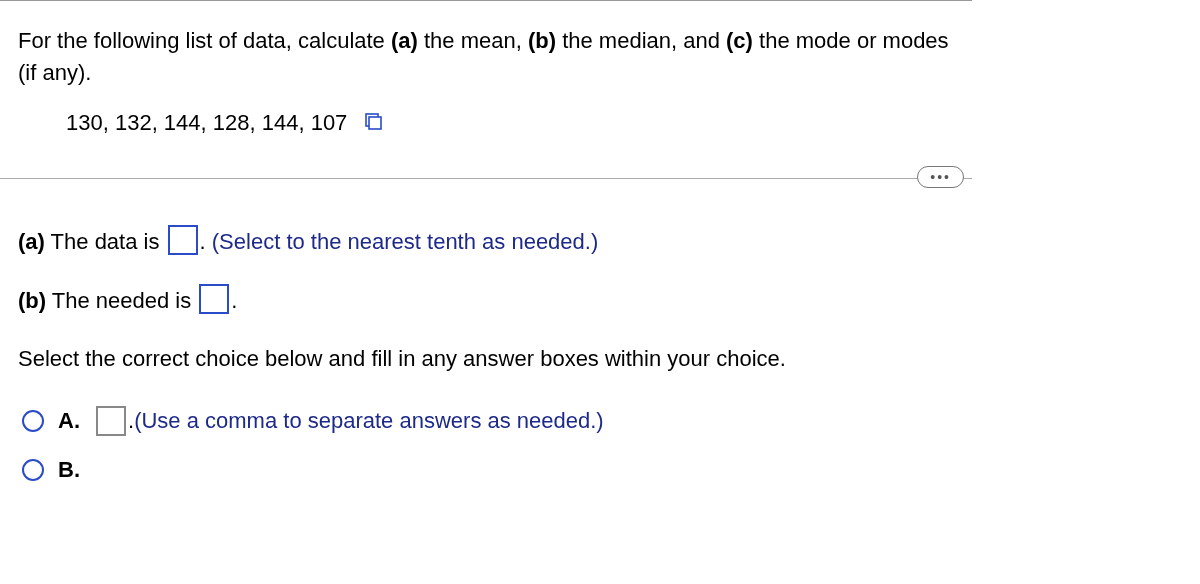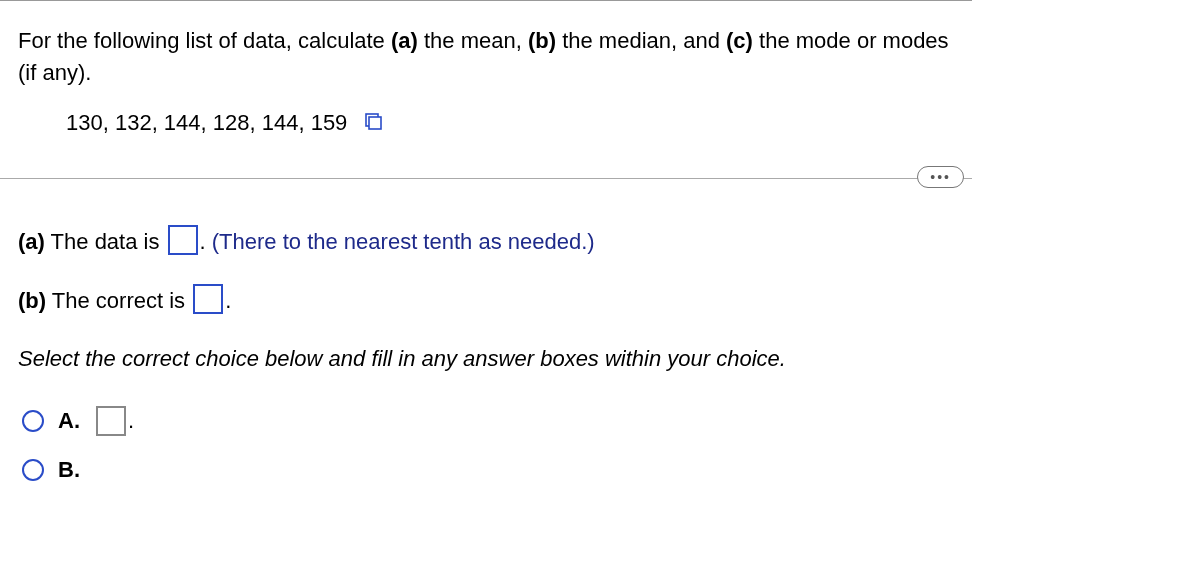--- a/index.html
+++ b/index.html
@@ -8,70 +8,71 @@
   .question-stem{padding:24px 18px 0 18px;}
   .data-line{padding:18px 0 28px 48px;}
   .copy-icon{display:inline-block;vertical-align:middle;margin-left:10px;cursor:pointer;}
   .divider-row{position:relative;height:0;border-top:1px solid #aaa;margin-top:10px;}
   .more-pill{position:absolute;right:8px;top:-13px;background:#fff;border:1.5px solid #777;border-radius:14px;padding:3px 12px;color:#555;font-size:14px;letter-spacing:2px;line-height:1;cursor:pointer;}
   .answers{padding:46px 18px 0 18px;}
   .line{margin-bottom:26px;}
   .ans-box{display:inline-block;width:26px;height:26px;border:2px solid #2a4cc8;background:#fff;vertical-align:-6px;margin:0 2px;}
   .ans-box.gray{border-color:#888;}
   .hint{color:#1e2a8a;}
-  .choice-instr{margin:4px 0 30px 0;font-style:italic;}
+  .choice-instr{margin:4px 0 30px 0;}
   .choice-row{display:flex;align-items:center;margin-bottom:18px;}
   .radio{appearance:none;-webkit-appearance:none;width:22px;height:22px;border:2px solid #2a4cc8;border-radius:50%;margin:0 14px 0 4px;cursor:pointer;flex-shrink:0;}
   .choice-label{display:flex;align-items:center;flex-wrap:wrap;gap:0;}
   .choice-letter{font-weight:bold;margin-right:14px;}
   b{font-weight:bold;}
 </style>
 </head>
 <body>
 
 <div class="page">
   <div class="top-rule"></div>
 
   <div class="question-stem">
     <span>For the following list of data, calculate </span><b>(a)</b><span> the mean, </span><b>(b)</b><span> the median, and </span><b>(c)</b><span> the mode or modes (if any).</span>
     <div class="data-line">
-      <span>130, 132, 144, 128, 144, 159</span>
+      <span>130, 132, 144, 128, 144, 107</span>
       <span class="copy-icon">
         <svg width="20" height="18" viewBox="0 0 20 18">
           <rect x="3" y="1" width="12" height="12" fill="none" stroke="#2a4cc8" stroke-width="1.6"></rect>
           <rect x="6" y="4" width="12" height="12" fill="#fff" stroke="#2a4cc8" stroke-width="1.6"></rect>
         </svg>
       </span>
     </div>
   </div>
 
   <div class="divider-row">
     <div class="more-pill">
       <span>•••</span>
     </div>
   </div>
 
   <div class="answers">
 
     <div class="line">
-      <b>(a)</b><span> The data is </span><span class="ans-box"></span><span>. </span><span class="hint">(There to the nearest tenth as needed.)</span>
+      <b>(a)</b><span> The data is </span><span class="ans-box"></span><span>. </span><span class="hint">(Select to the nearest tenth as needed.)</span>
     </div>
 
     <div class="line">
-      <b>(b)</b><span> The correct is </span><span class="ans-box"></span><span>.</span>
+      <b>(b)</b><span> The needed is </span><span class="ans-box"></span><span>.</span>
     </div>
 
     <div class="choice-instr">Select the correct choice below and fill in any answer boxes within your choice.</div>
 
     <div class="choice-row">
       <input type="radio" name="mode" class="radio" style="">
       <div class="choice-label">
         <span class="choice-letter">A.</span>
         <span class="ans-box gray"></span>
         <span>. </span>
+        <span class="hint">(Use a comma to separate answers as needed.)</span>
       </div>
     </div>
 
     <div class="choice-row">
       <input type="radio" name="mode" class="radio" style="">
       <div class="choice-label">
         <span class="choice-letter">B.</span>
       </div>
     </div>
 

